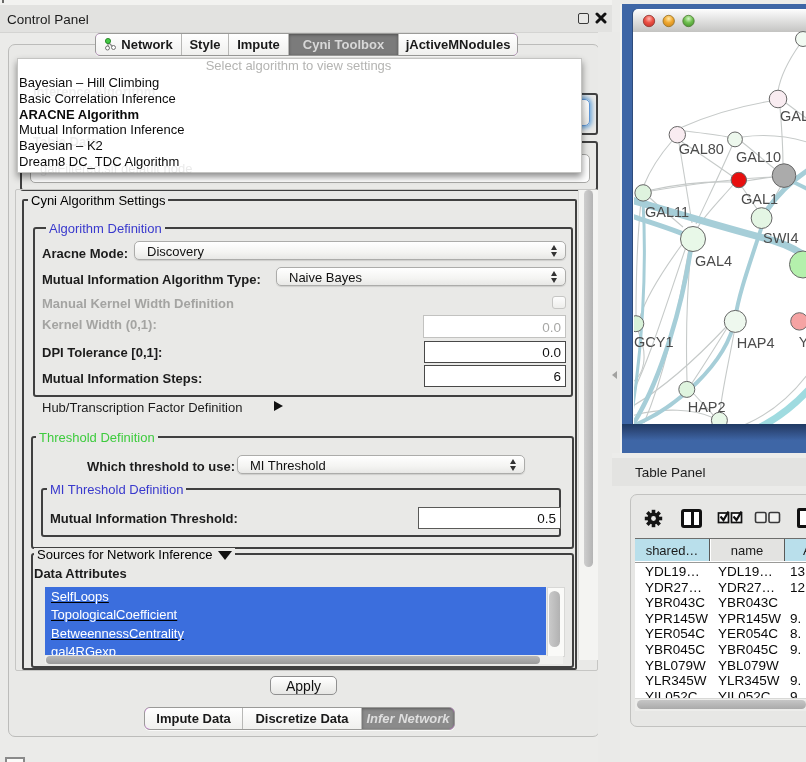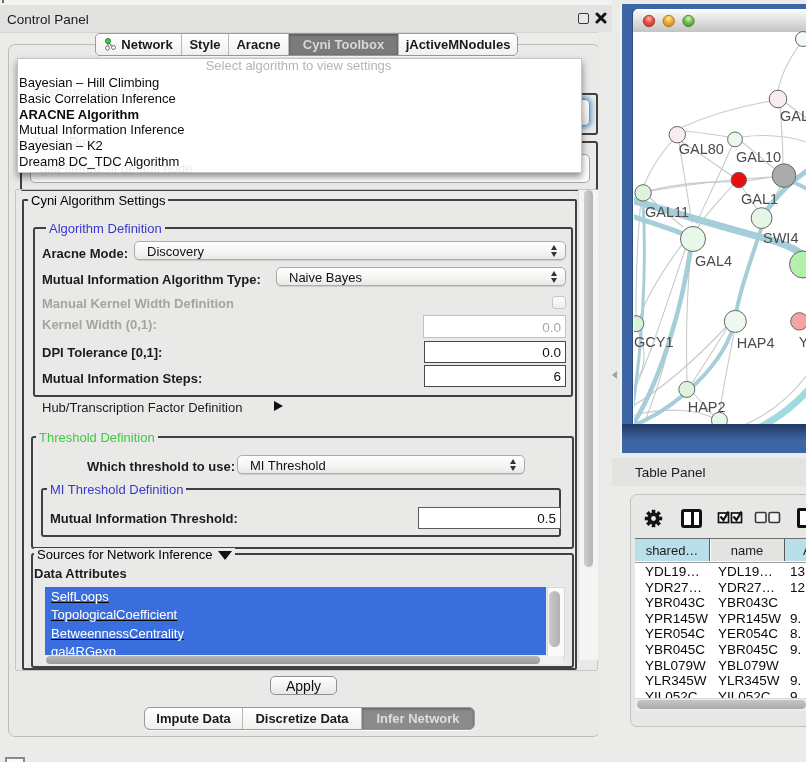--- a/index.html
+++ b/index.html
@@ -49,21 +49,21 @@
   <div style="width:85px;">
     <svg width="13" height="13" viewBox="0 0 13 13" style="margin-right:4px;">
       <line x1="4" y1="4" x2="9" y2="9" stroke="#888" stroke-width="1.2"></line>
       <line x1="4" y1="4" x2="4" y2="10" stroke="#888" stroke-width="1.2"></line>
       <circle cx="4" cy="3" r="2.6" fill="#44c944" stroke="#1b7a1b" stroke-width="0.8"></circle>
       <circle cx="3.5" cy="10" r="2" fill="#fff" stroke="#555" stroke-width="0.8"></circle>
       <circle cx="9.5" cy="9.5" r="2" fill="#fff" stroke="#555" stroke-width="0.8"></circle>
     </svg>
     Network</div>
   <div style="width:46px;">Style</div>
-  <div style="width:59px;">Aracne</div>
+  <div style="width:59px;">Impute</div>
   <div class="sel" style="width:109px;">Cyni Toolbox</div>
   <div style="width:118px;">jActiveMNodules</div>
 </div>
 
 <div class="abs" style="left:17px;top:58px;width:563px;height:113px;background:#fff;border:1px solid #c4c4c2;box-shadow:0 4px 7px rgba(0,0,0,0.45);"></div>
 <div class="abs" style="left:17px;top:58px;width:563px;font-size:13px;color:#b4b4b2;text-align:center;line-height:16px;">Select algorithm to view settings</div>
 <div class="abs" style="left:19px;top:75px;width:557px;font-size:13px;color:#0a0a0a;line-height:15.8px;">
 Bayesian – Hill Climbing<br>
 Basic Correlation Inference<br>
 <span class="b">ARACNE Algorithm</span><br>
@@ -155,21 +155,21 @@
 <div class="abs" style="left:46px;top:656px;width:494px;height:8px;background:linear-gradient(#b6b6b6,#9a9a9a);border-radius:4px;"></div>
 
 <div class="abs" style="left:578px;top:190px;width:19px;height:470px;background:#f4f4f2;border-left:1px solid #dcdcda;"></div>
 <div class="abs" style="left:584px;top:190px;width:9px;height:377px;background:linear-gradient(90deg,#cecece,#b4b4b4);border-radius:5px;"></div>
 
 <div class="abs" style="left:270px;top:676px;width:65px;height:17px;background:linear-gradient(#ffffff,#f2f2f0 55%,#e6e6e4);border:1px solid #909090;border-radius:5px;display:flex;align-items:center;justify-content:center;font-size:14px;color:#111;">Apply</div>
 
 <div class="seg" style="left:144px;top:707px;height:21px;border-radius:6px;">
   <div style="width:97px;">Impute Data</div>
   <div style="width:118px;text-align:center;">Discretize Data</div>
-  <div class="sel" style="width:112px;background:#8b8b8b;color:#dedede;">Infer Network</div>
+  <div class="sel" style="width:92px;background:#8b8b8b;color:#dedede;font-style:italic;">Infer Network</div>
 </div>
 
 <div class="abs" style="left:5px;top:757px;width:16px;height:12px;border:2px solid #8a8a8a;background:#fbfbf9;"></div>
 
 <div class="abs" style="left:598px;top:32px;width:22px;height:730px;background:#eaeae8;"></div>
 <div class="abs" style="left:612px;top:371px;width:0;height:0;border-top:4px solid transparent;border-bottom:4px solid transparent;border-right:5px solid #a2a2a0;"></div>
 
 <div class="abs" style="left:620px;top:4px;width:186px;height:449px;background:#3e66a6;border-left:2px solid #f2f2f0;"></div>
 <div class="abs" style="left:622px;top:424px;width:184px;height:17px;background:linear-gradient(#1f3a63,#2e4a7c 40%,#3f67a8);"></div>
 

